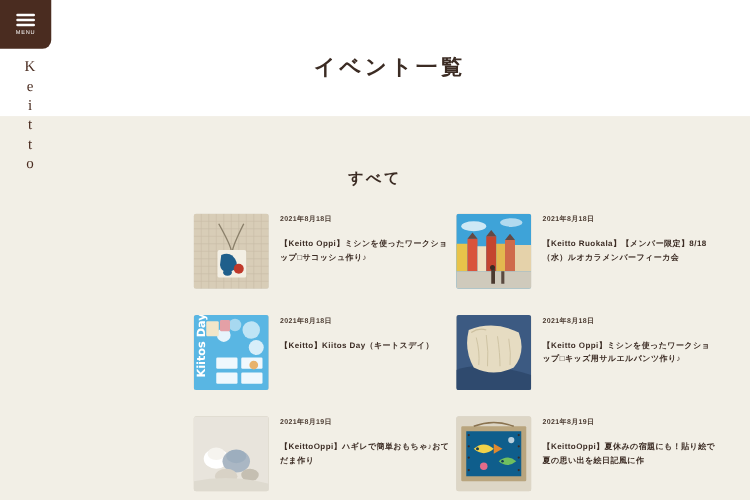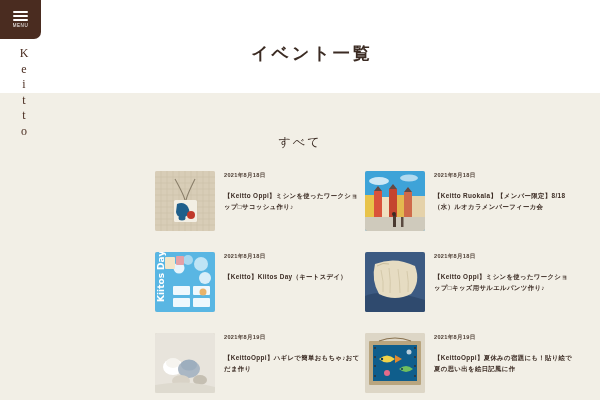--- a/index.html
+++ b/index.html
@@ -89,21 +89,21 @@
     top: 93px; left: 0;
     width: 600px; height: 307px;
     background: #f2efe6;
   }
   .section-heading {
     text-align: center;
     font-size: 12px;
     letter-spacing: 2px;
     color: #3b2b23;
     padding-top: 41px;
-    font-weight: normal;
+    font-weight: bold;
   }
 
   
   .card-grid {
     position: absolute;
     top: 78px; left: 155px;
     width: 315px;
     display: grid;
     grid-template-columns: 140px 140px;
     column-gap: 70px;

